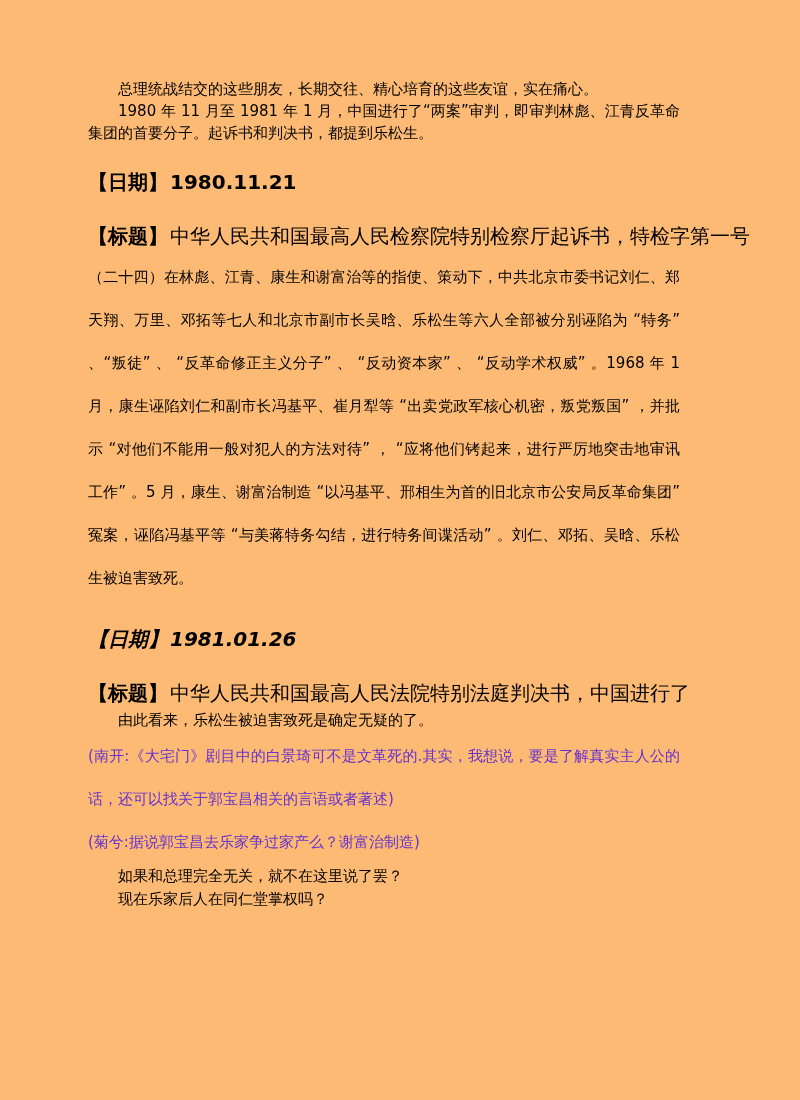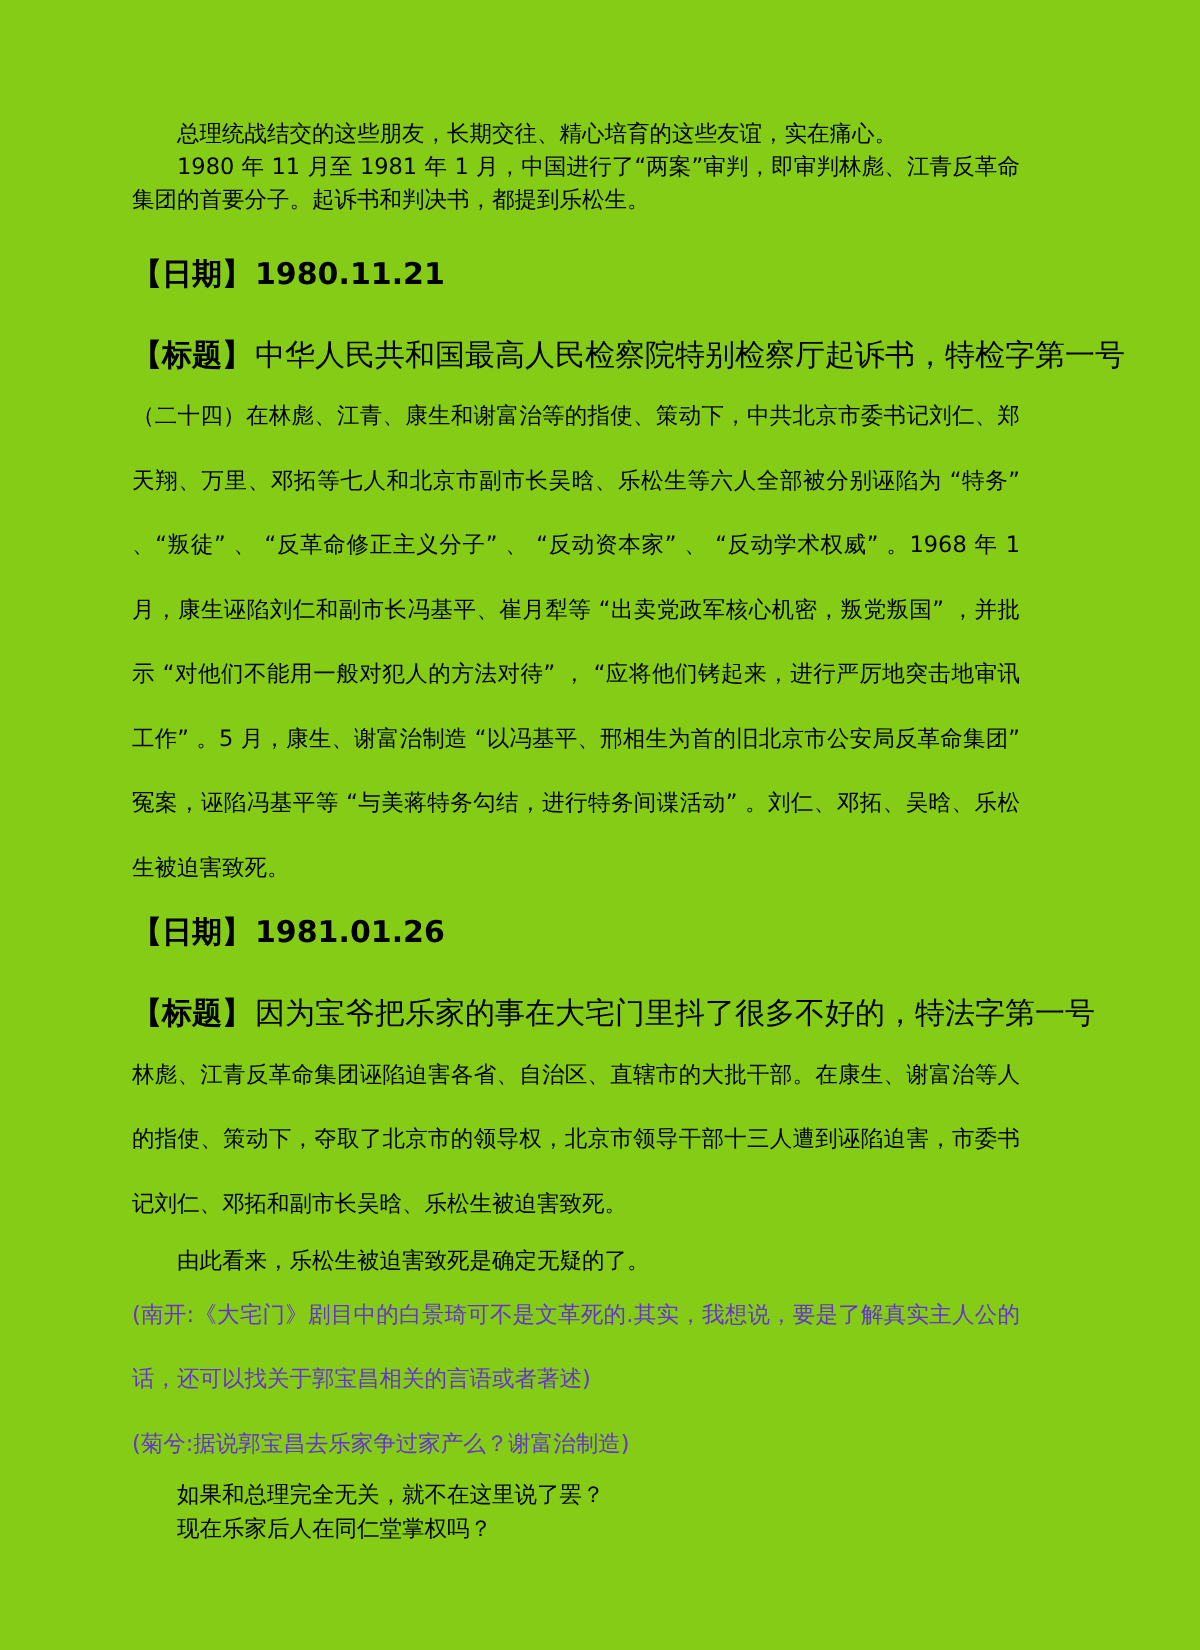--- a/index.html
+++ b/index.html
@@ -12,21 +12,21 @@
     height: 1100px;
     overflow: hidden;
     font-family: "DejaVu Sans", sans-serif;
     color: #000000;
   }
   .page {
     box-sizing: border-box;
     width: 800px;
     height: 1100px;
     padding: 78px 120px 0 88px;
-    background: #84cc16;
+    background: #fdba74;
   }
   p {
     margin: 0;
     font-size: 15px;
   }
   
   .tight {
     line-height: 22px;
     text-align: justify;
   }
@@ -49,21 +49,21 @@
     padding-left: 2px;
   }
   
   .wide {
     line-height: 43px;
     text-align: justify;
   }
   .mt-sec { margin-top: 27px; }
   .mt-hdr { margin-top: 32px; }
   .mt-body { margin-top: 9px; }
-  .mt-date2 { margin-top: 10px; }
+  .mt-date2 { margin-top: 28px; font-style: italic; }
   .mt-concl { margin-top: 4px; line-height: 25px; }
   .mt-comment { margin-top: 2px; }
   .mt-quest { margin-top: 1px; }
   
   .comment {
     color: #6633cc;
   }
   .questions .tight {
     line-height: 23px;
   }
@@ -81,23 +81,22 @@
   </p>
   <p class="hdr mt-hdr">
     <span class="lbl">【标题】</span><span class="val">中华人民共和国最高人民检察院特别检察厅起诉书，特检字第一号</span>
   </p>
   <p class="wide mt-body">（二十四）在林彪、江青、康生和谢富治等的指使、策动下，中共北京市委书记刘仁、郑天翔、万里、邓拓等七人和北京市副市长吴晗、乐松生等六人全部被分别诬陷为 “特务” 、“叛徒” 、 “反革命修正主义分子” 、 “反动资本家” 、 “反动学术权威” 。1968 年 1 月，康生诬陷刘仁和副市长冯基平、崔月犁等 “出卖党政军核心机密，叛党叛国” ，并批示 “对他们不能用一般对犯人的方法对待” ， “应将他们铐起来，进行严厉地突击地审讯工作” 。5 月，康生、谢富治制造 “以冯基平、邢相生为首的旧北京市公安局反革命集团” 冤案，诬陷冯基平等 “与美蒋特务勾结，进行特务间谍活动” 。刘仁、邓拓、吴晗、乐松生被迫害致死。</p>
 
   <p class="hdr allbold mt-date2">
     <span class="lbl">【日期】</span><span class="val">1981.01.26</span>
   </p>
   <p class="hdr mt-hdr">
-    <span class="lbl">【标题】</span><span class="val">因为宝爷把乐家的事在大宅门里抖了很多不好的，特法字第一号</span>
+    <span class="lbl">【标题】</span><span class="val">中华人民共和国最高人民法院特别法庭判决书，中国进行了</span>
   </p>
-  <p class="wide mt-body">林彪、江青反革命集团诬陷迫害各省、自治区、直辖市的大批干部。在康生、谢富治等人的指使、策动下，夺取了北京市的领导权，北京市领导干部十三人遭到诬陷迫害，市委书记刘仁、邓拓和副市长吴晗、乐松生被迫害致死。</p>
   <p class="tight indent mt-concl">由此看来，乐松生被迫害致死是确定无疑的了。</p>
 
   <p class="wide comment mt-comment">(南开:《大宅门》剧目中的白景琦可不是文革死的.其实，我想说，要是了解真实主人公的话，还可以找关于郭宝昌相关的言语或者著述)</p>
   <p class="wide comment">(菊兮:据说郭宝昌去乐家争过家产么？谢富治制造)</p>
 
   <div class="questions">
     <p class="tight indent mt-quest">如果和总理完全无关，就不在这里说了罢？</p>
     <p class="tight indent">现在乐家后人在同仁堂掌权吗？</p>
   </div>
 

